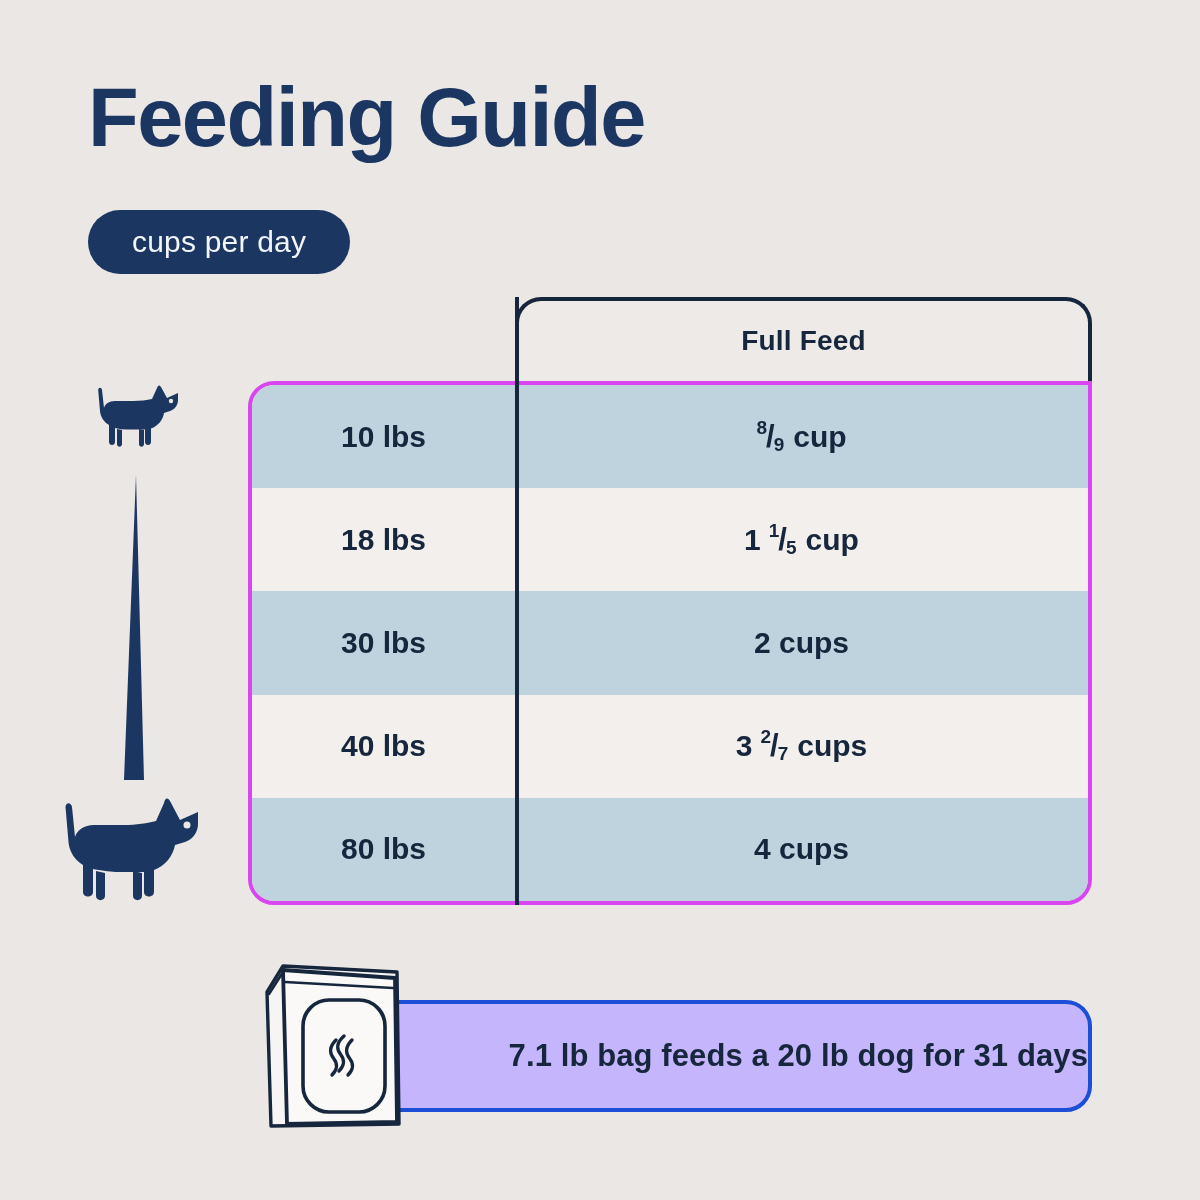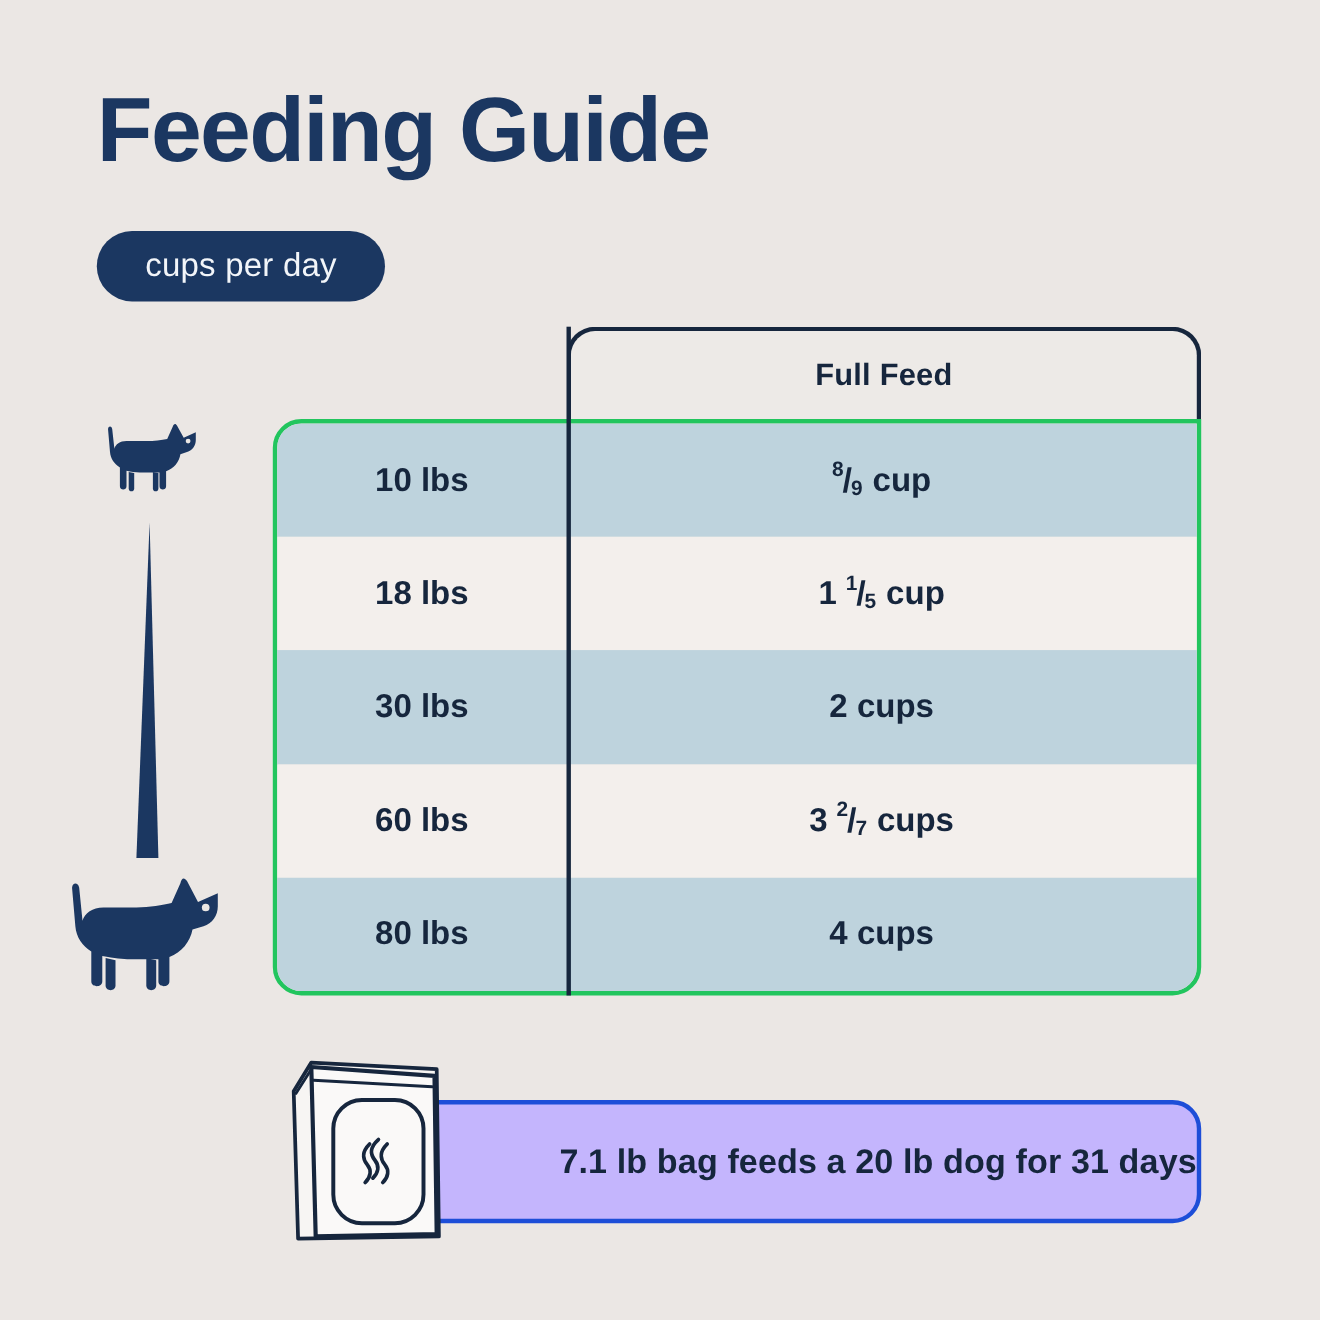--- a/index.html
+++ b/index.html
@@ -87,21 +87,21 @@
     letter-spacing: 0.2px;
   }
 
   
   .body-box {
     position: absolute;
     left: 0;
     top: 84px;
     width: 844px;
     height: 524px;
-    border: 4px solid #22c55e;
+    border: 4px solid #d946ef;
     border-radius: 26px 0 26px 26px;
     box-sizing: border-box;
     overflow: hidden;
   }
   .rows {
     position: absolute;
     left: 0; top: 0; right: 0; bottom: 0;
   }
   .row {
     height: 20%;
@@ -295,21 +295,21 @@
             <span class="unit">cup</span>
           </div>
         </div>
 
         <div class="row shade">
           <div class="cell-weight">30 lbs</div>
           <div class="cell-amount">2 cups</div>
         </div>
 
         <div class="row light">
-          <div class="cell-weight">60 lbs</div>
+          <div class="cell-weight">40 lbs</div>
           <div class="cell-amount">
             <span class="whole">3</span>
             <span class="frac">
               <span class="num">2</span>
               <span class="bar">/</span>
               <span class="den">7</span>
             </span>
             <span class="unit">cups</span>
           </div>
         </div>

